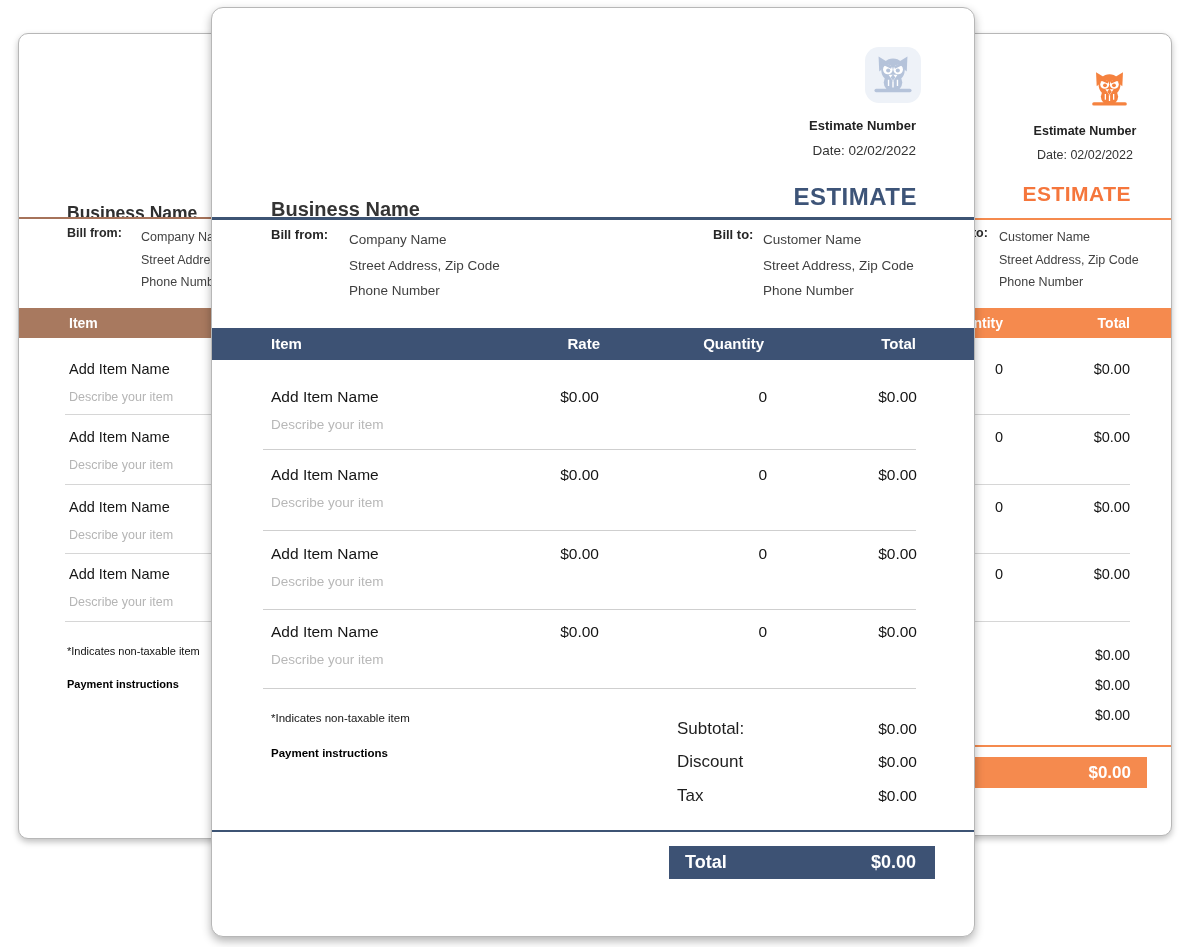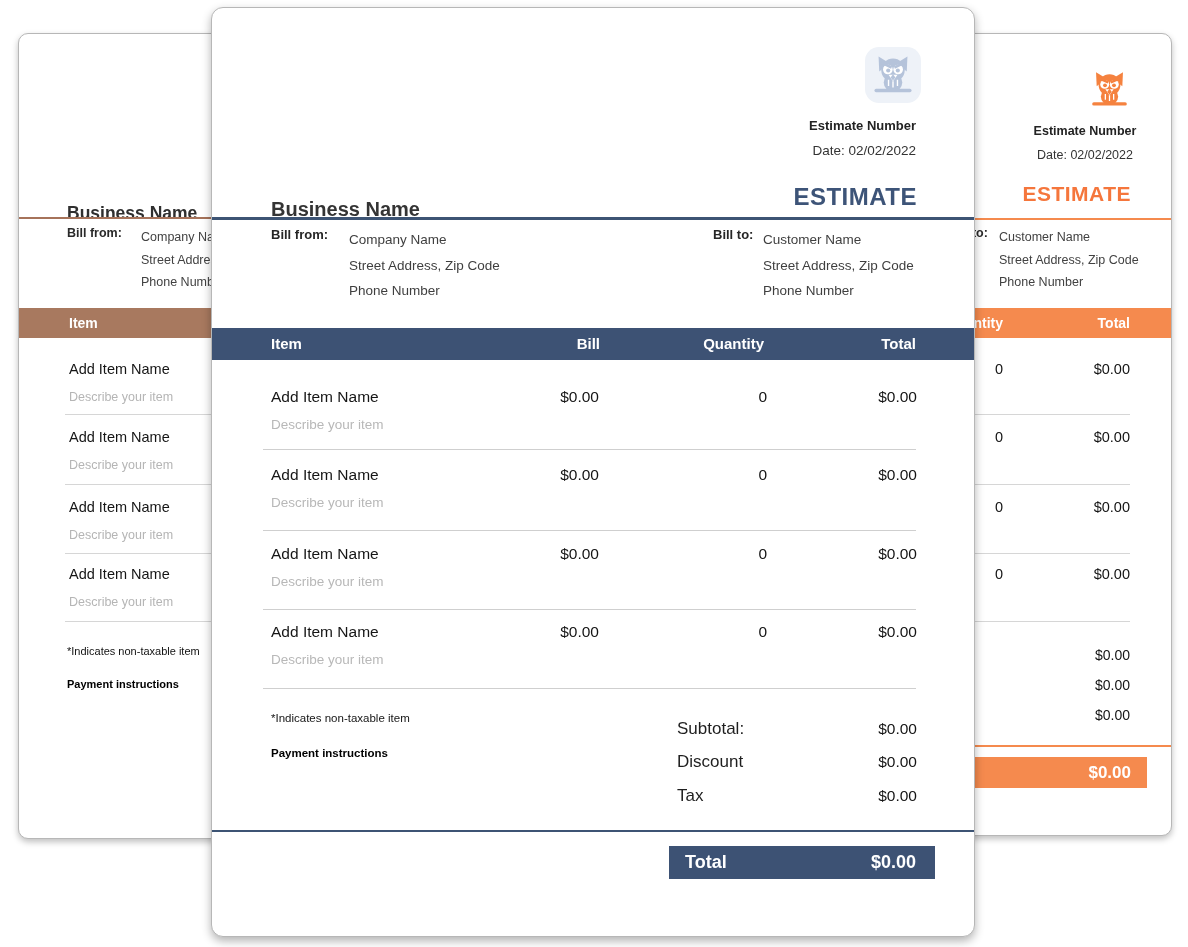--- a/index.html
+++ b/index.html
@@ -245,21 +245,21 @@
   </div>
   <div class="abs f-bt-lbl">Bill to:</div>
   <div class="abs f-bt-vals">
     <div>Customer Name</div>
     <div>Street Address, Zip Code</div>
     <div>Phone Number</div>
   </div>
 
   <div class="thead f-thead">
     <span class="f-th-item">Item</span>
-    <span class="f-th-rate">Bill</span>
+    <span class="f-th-rate">Rate</span>
     <span class="f-th-qty">Quantity</span>
     <span class="f-th-total">Total</span>
   </div>
 
   <span class="abs f-name ft1">Add Item Name</span>
   <span class="abs f-rate ft1">$0.00</span>
   <span class="abs f-qty ft1">0</span>
   <span class="abs f-total ft1">$0.00</span>
   <span class="abs f-desc fd1">Describe your item</span>
   <div class="sep f-sep fs1"></div>

